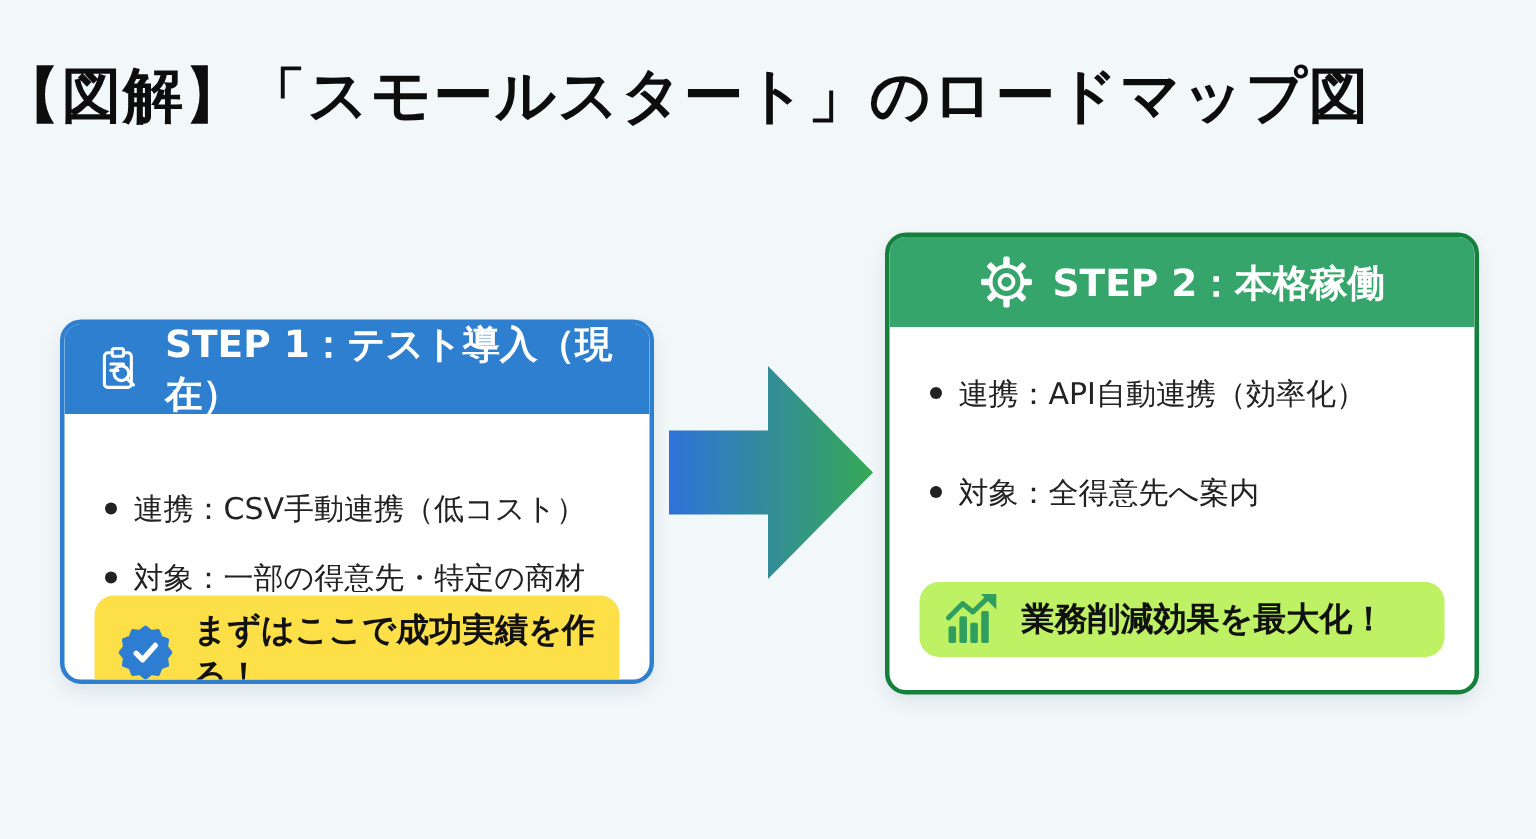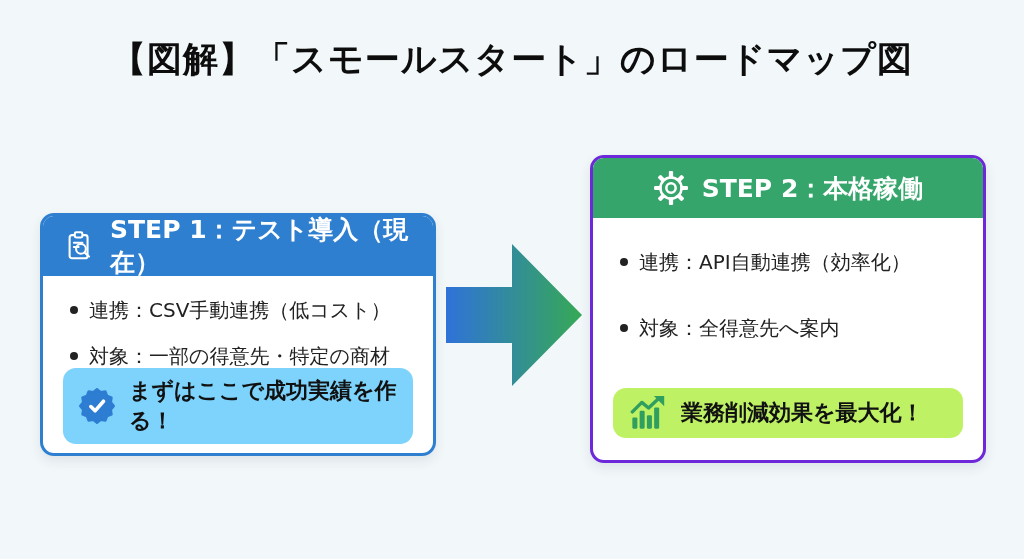--- a/index.html
+++ b/index.html
@@ -8,45 +8,46 @@
     position: relative;
     background: #f2f7f9;
     font-family: "DejaVu Sans", "Liberation Sans", sans-serif;
     color: #1a1a1a;
     overflow: hidden;
   }
 
   .title {
     position: absolute;
     top: 36px; left: 0; right: 0;
-    text-align: center;
-    font-size: 35px;
+    text-align: left;
+    font-size: 40px;
     font-weight: bold;
     color: #0d0d0d;
     letter-spacing: 1px;
   }
 
   .card {
     position: absolute;
     background: #ffffff;
     border-radius: 14px;
     box-shadow: 0 5px 12px rgba(40,70,100,0.10);
     display: flex;
     flex-direction: column;
     overflow: hidden;
   }
   .card--step1 {
     left: 40px; top: 213px;
     width: 396px; height: 243px;
     border: 3px solid #2e7fd0;
+    gap: 29px;
   }
   .card--step2 {
     left: 590px; top: 155px;
     width: 396px; height: 308px;
-    border: 3px solid #6d28d9;
+    border: 3px solid #15803d;
   }
 
   .card-header {
     display: flex;
     align-items: center;
     gap: 13px;
     height: 60px;
     flex: 0 0 60px;
     color: #ffffff;
     font-size: 25px;
@@ -96,21 +97,21 @@
     display: flex;
     align-items: center;
     gap: 14px;
     border-radius: 13px;
     padding: 8px 16px;
     min-height: 50px;
     font-size: 22px;
     font-weight: bold;
     color: #111111;
   }
-  .card--step1 .badge-pill { background: #7dd3fc; margin-bottom: 16px; }
+  .card--step1 .badge-pill { background: #fde047; margin-bottom: 16px; }
   .card--step2 .badge-pill { background: #bef264; margin-bottom: 22px; }
   .badge-icon { display: inline-flex; flex: 0 0 auto; }
 
   .arrow {
     position: absolute;
     left: 446px; top: 244px;
     width: 136px; height: 142px;
   }
 </style>
 </head>

